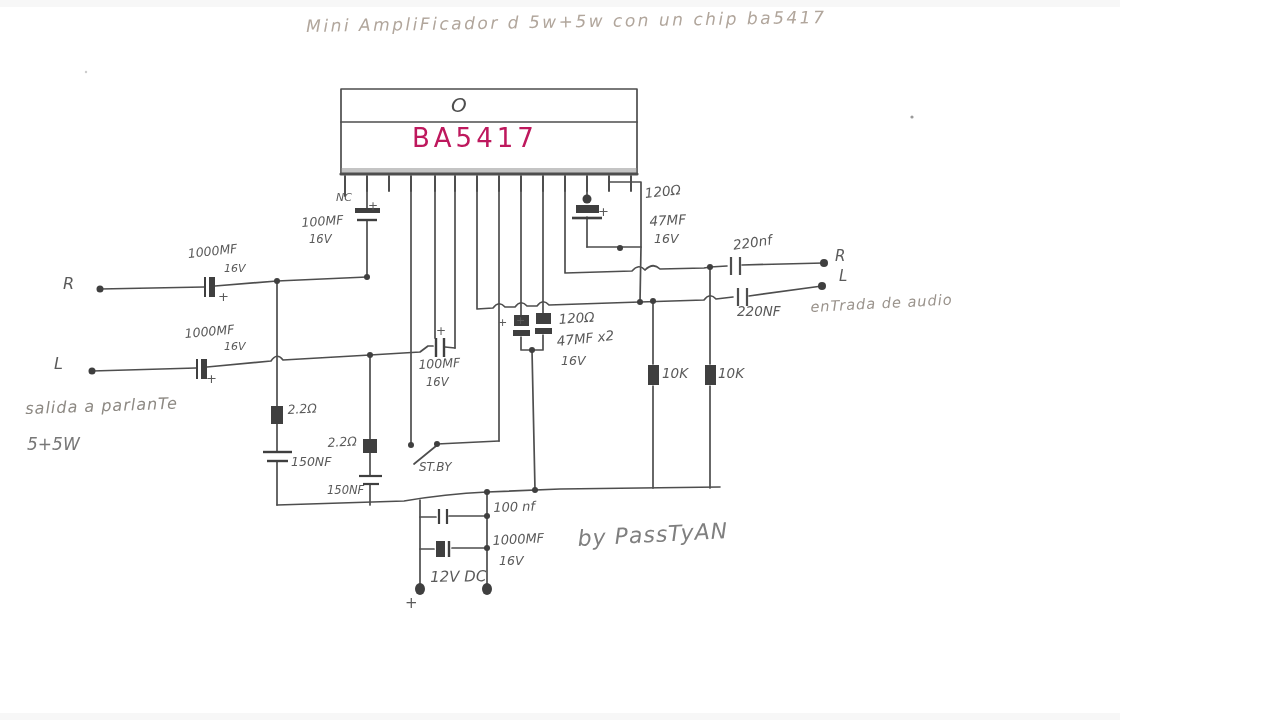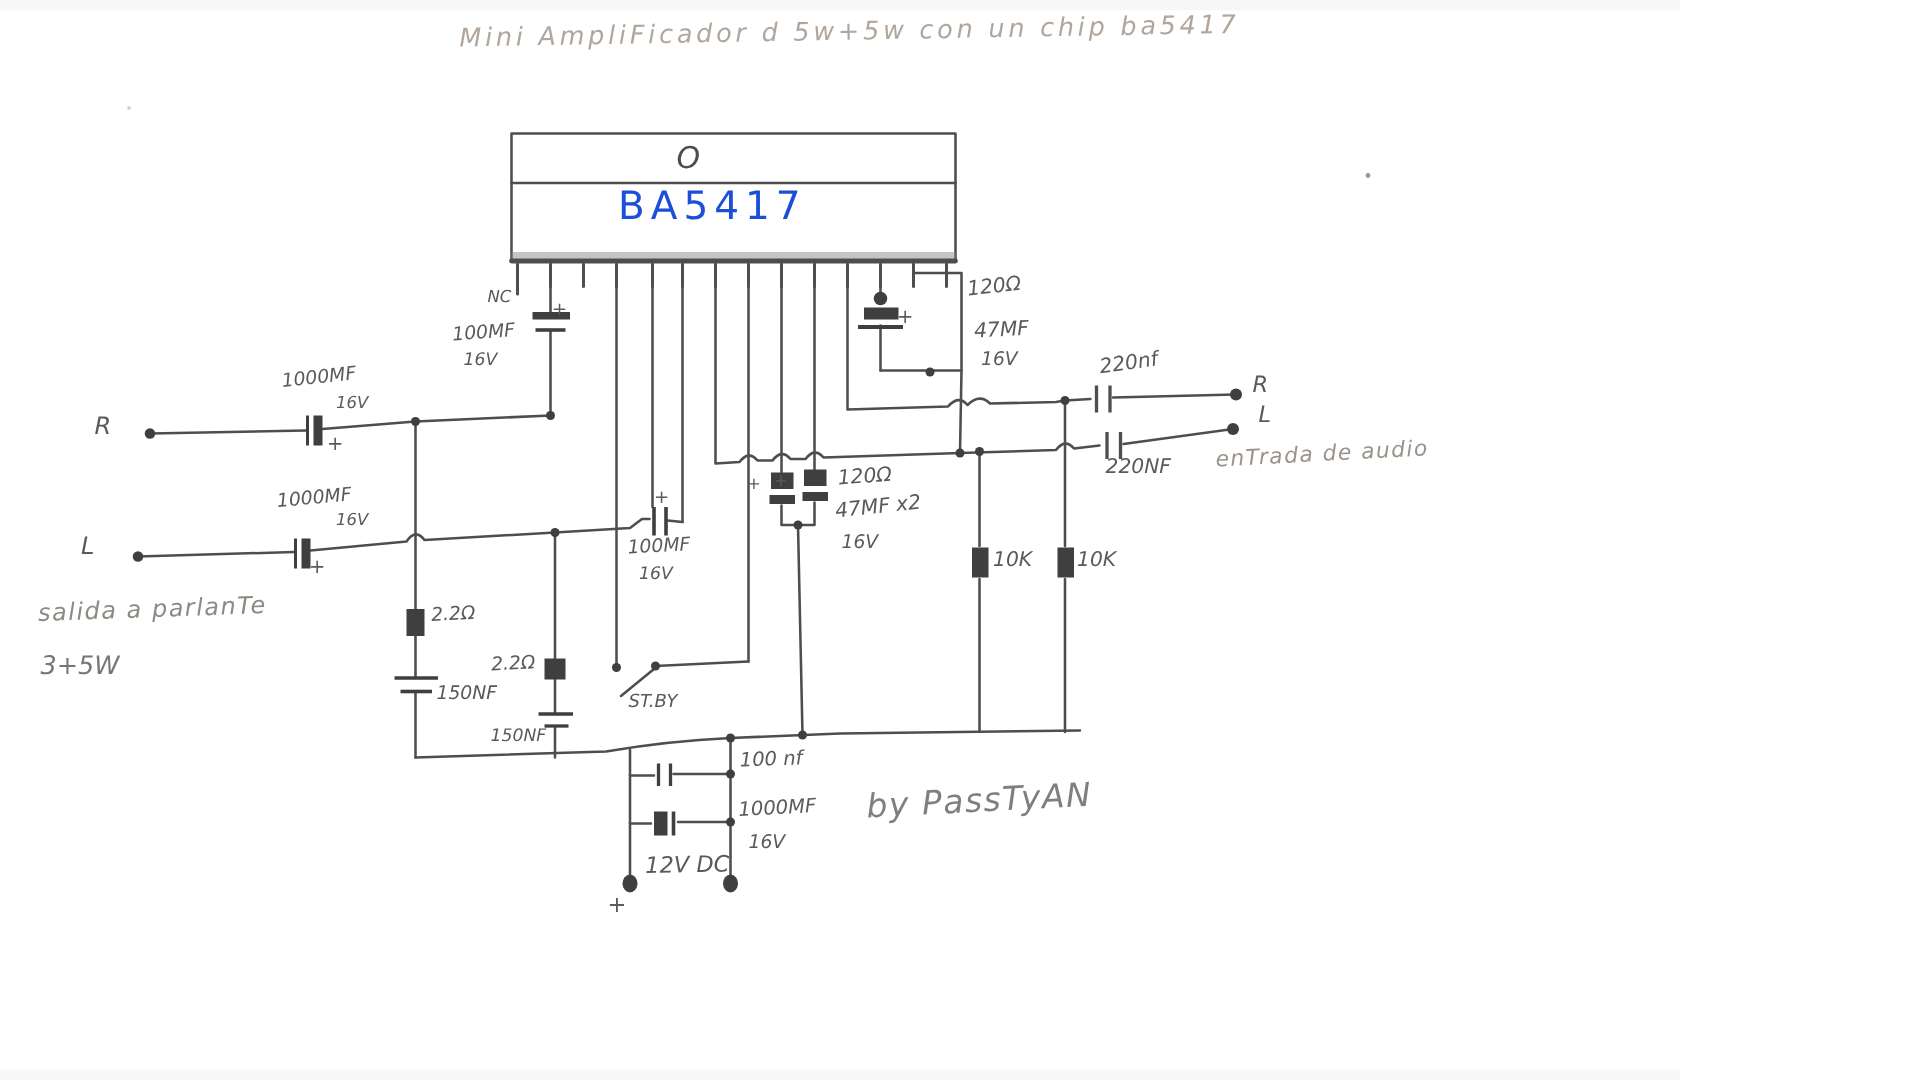--- a/index.html
+++ b/index.html
@@ -6,21 +6,21 @@
   #frame{position:relative;width:1120px;height:720px;background:#ffffff;overflow:hidden;
          font-family:"DejaVu Sans",sans-serif;text-decoration:underline;}
   .band{position:absolute;left:0;width:1280px;height:7px;background:#f7f7f7;}
   svg{position:absolute;left:0;top:0;}
   .lbl{position:absolute;white-space:nowrap;color:#5a5a5a;font-style:italic;
        font-family:"DejaVu Sans",sans-serif;transform-origin:left top;}
   .title{color:#b1a69c;letter-spacing:2.5px;}
   .caption{color:#8d8983;letter-spacing:1px;}
   .entrada{color:#9a938c;letter-spacing:1px;}
   .credit{color:#7f7f7f;letter-spacing:1px;}
-  .icpart{color:#1d4ed8;letter-spacing:4px;font-style:normal;}
+  .icpart{color:#be185d;letter-spacing:4px;font-style:normal;}
   .icmark{color:#4e4e4e;font-style:italic;}
 </style>
 </head>
 <body>
 
 <div id="frame">
   <div class="band" style="top:0"></div>
   <div class="band" style="top:713px"></div>
 
   <svg width="1280" height="720" viewBox="0 0 1280 720">
@@ -181,37 +181,37 @@
       <circle cx="912" cy="117" r="1.6"></circle>
       <circle cx="86" cy="72" r="1.2" opacity="0.5"></circle>
     </g>
   </svg>
 
   <span class="lbl title" style="left:306px;top:16px;font-size:17px;transform:rotate(-1deg)">Mini AmpliFicador d 5w+5w con un chip ba5417</span>
 
   <span class="lbl icmark" style="left:451px;top:93px;font-size:20px">O</span>
   <span class="lbl icpart" style="left:412px;top:123px;font-size:26px">BA5417</span>
 
-  <span class="lbl" style="left:325px;top:191px;font-size:11px">NC</span>
+  <span class="lbl" style="left:336px;top:191px;font-size:11px">NC</span>
   <span class="lbl" style="left:368px;top:199px;font-size:12px">+</span>
   <span class="lbl" style="left:301px;top:215px;font-size:12.5px;transform:rotate(-4deg)">100MF</span>
   <span class="lbl" style="left:309px;top:232px;font-size:11.5px">16V</span>
 
   <span class="lbl" style="left:187px;top:246px;font-size:12.5px;transform:rotate(-6deg)">1000MF</span>
   <span class="lbl" style="left:224px;top:262px;font-size:11px">16V</span>
   <span class="lbl" style="left:218px;top:289px;font-size:13px">+</span>
   <span class="lbl" style="left:63px;top:274px;font-size:16px">R</span>
 
   <span class="lbl" style="left:184px;top:326px;font-size:12.5px;transform:rotate(-5deg)">1000MF</span>
   <span class="lbl" style="left:224px;top:340px;font-size:11px">16V</span>
   <span class="lbl" style="left:206px;top:371px;font-size:13px">+</span>
   <span class="lbl" style="left:54px;top:354px;font-size:16px">L</span>
 
   <span class="lbl caption" style="left:25px;top:399px;font-size:16px;transform:rotate(-2deg)">salida a parlanTe</span>
-  <span class="lbl" style="left:27px;top:434px;font-size:17px;color:#777">3+5W</span>
+  <span class="lbl" style="left:27px;top:434px;font-size:17px;color:#777">5+5W</span>
 
   <span class="lbl" style="left:644px;top:185px;font-size:13.5px;transform:rotate(-6deg)">120Ω</span>
   <span class="lbl" style="left:598px;top:204px;font-size:13px">+</span>
   <span class="lbl" style="left:649px;top:213px;font-size:13.5px;transform:rotate(-3deg)">47MF</span>
   <span class="lbl" style="left:654px;top:231px;font-size:12.5px">16V</span>
 
   <span class="lbl" style="left:732px;top:237px;font-size:13.5px;transform:rotate(-8deg)">220nf</span>
   <span class="lbl" style="left:835px;top:247px;font-size:15px">R</span>
   <span class="lbl" style="left:839px;top:267px;font-size:15px">L</span>
   <span class="lbl" style="left:737px;top:303px;font-size:13.5px">220NF</span>

